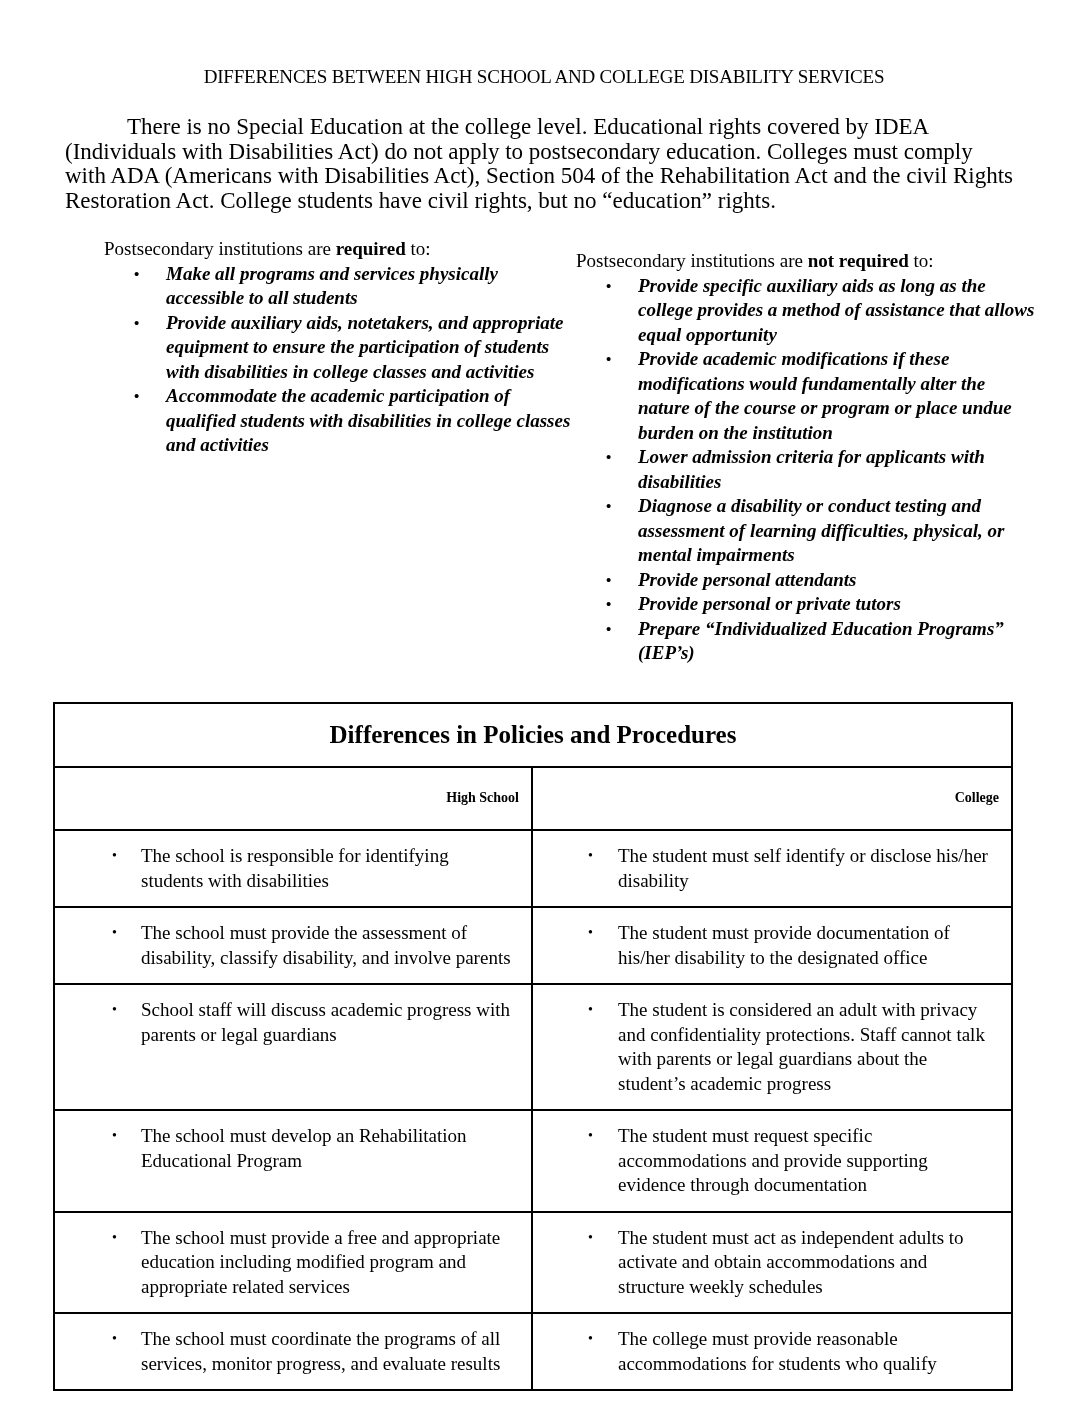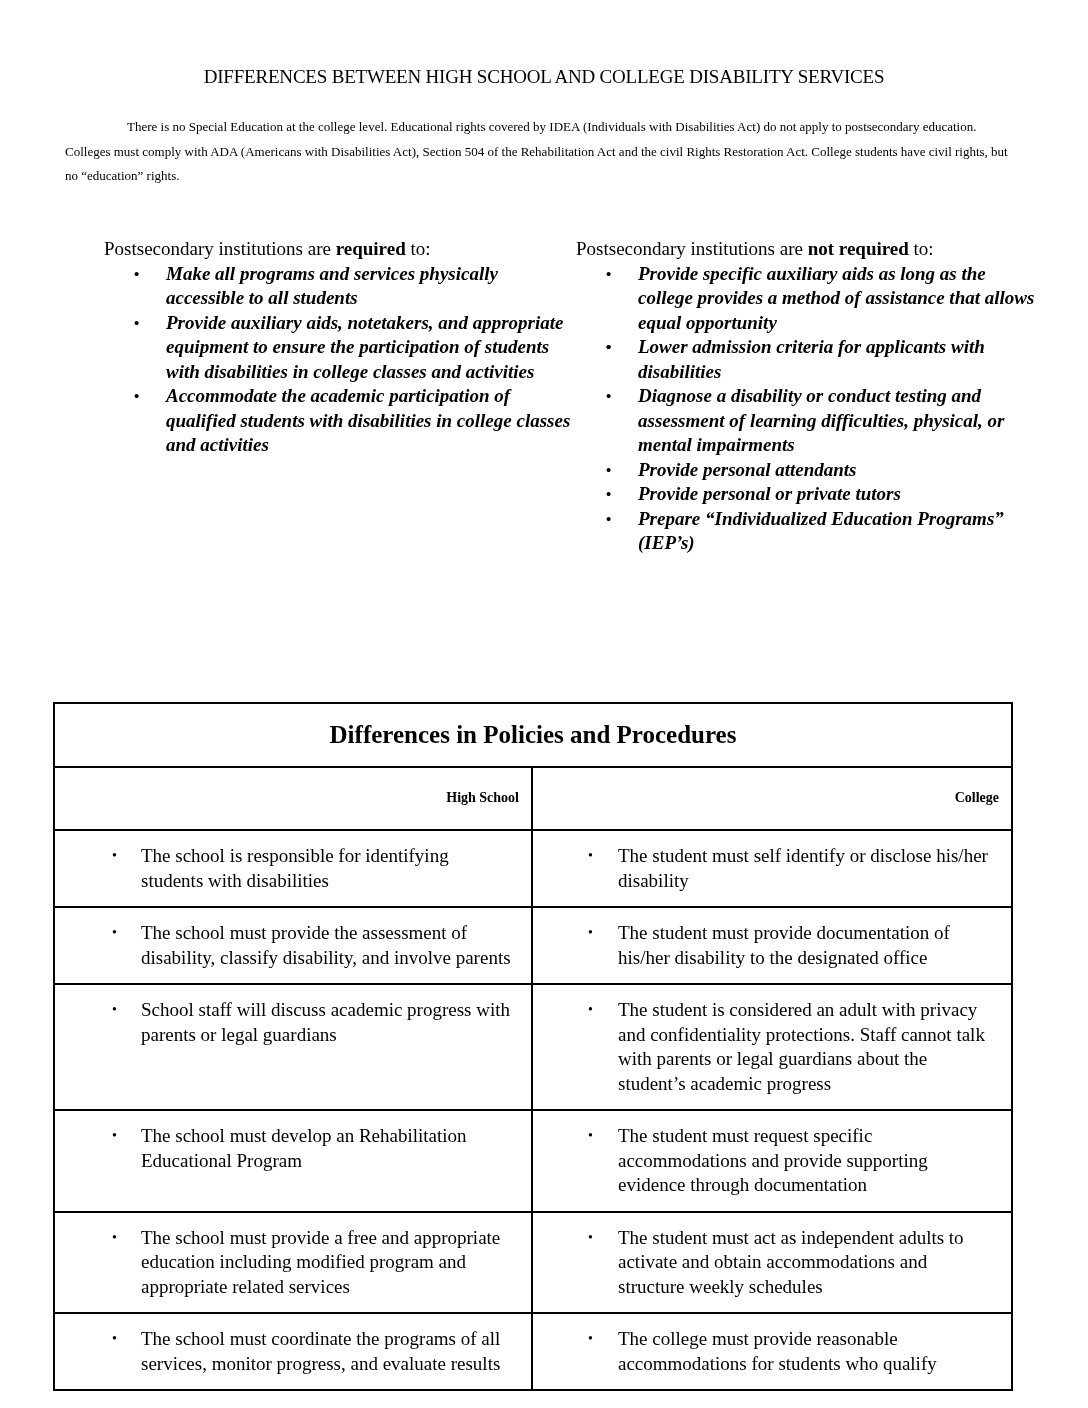--- a/index.html
+++ b/index.html
@@ -1,24 +1,24 @@
 <!DOCTYPE html>
 <html><head>
 <meta charset="utf-8">
 <style>
   html, body { margin:0; padding:0; background:#ffffff; }
   body { width:1088px; height:1408px; position:relative; overflow:hidden;
          font-family:"Liberation Serif","DejaVu Serif",serif; color:#000; }
   .title { position:absolute; top:66px; left:0; width:1088px; text-align:center;
            font-size:19px; letter-spacing:-0.2px; }
-  .intro { position:absolute; top:115px; left:65px; width:950px; font-size:13px; line-height:24.5px; }
+  .intro { position:absolute; top:115px; left:65px; width:950px; font-size:23px; line-height:24.5px; }
   .intro p { margin:0; text-indent:62px; }
   .col { position:absolute; top:237px; font-size:19px; line-height:24.5px; }
   .col.left { left:65px; width:470px;margin-left:39px; }
-  .col.right { left:576px; width:460px; }
+  .col.right { left:576px; width:460px;margin-top:12px; }
   .col .lead b { font-weight:bold; }
   .col ul { list-style:none; margin:0; padding:0; }
   .col li { position:relative; padding-left:62px; font-style:italic; font-weight:bold;
             font-family:"Liberation Serif","DejaVu Serif",serif; }
   .col li .bul { position:absolute; left:30px; top:0; font-style:normal; font-size:15px; }
   table.policy { position:absolute; top:702px; left:53px; width:958px;
                  border-collapse:collapse; font-size:19px; line-height:24.5px; table-layout:fixed; }
   table.policy td, table.policy th { border:2px solid #000; padding:12px; vertical-align:top; }
   .t-title { height:38px; text-align:center; font-size:25px; font-weight:bold; vertical-align:middle !important; }
   .t-head { height:37px; text-align:right; font-size:14px; font-weight:bold; vertical-align:middle !important; }
@@ -42,21 +42,21 @@
     <li><span class="bul">•</span><span>Make all programs and services physically accessible to all students</span></li>
     <li><span class="bul">•</span><span>Provide auxiliary aids, notetakers, and appropriate equipment to ensure the participation of students with disabilities in college classes and activities</span></li>
     <li><span class="bul">•</span><span>Accommodate the academic participation of qualified students with disabilities in college classes and activities</span></li>
   </ul>
 </div>
 
 <div class="col right">
   <div class="lead"><span>Postsecondary institutions are </span><b>not required</b><span> to:</span></div>
   <ul>
     <li><span class="bul">•</span><span>Provide specific auxiliary aids as long as the college provides a method of assistance that allows equal opportunity</span></li>
-    <li><span class="bul">•</span></li>
+    <li><span class="bul">•</span><span>Provide academic modifications if these modifications would fundamentally alter the nature of the course or program or place undue burden on the institution</span></li>
     <li><span class="bul">•</span><span>Lower admission criteria for applicants with disabilities</span></li>
     <li><span class="bul">•</span><span>Diagnose a disability or conduct testing and assessment of learning difficulties, physical, or mental impairments</span></li>
     <li><span class="bul">•</span><span>Provide personal attendants</span></li>
     <li><span class="bul">•</span><span>Provide personal or private tutors</span></li>
     <li><span class="bul">•</span><span>Prepare “Individualized Education Programs” (IEP’s)</span></li>
   </ul>
 </div>
 
 <table class="policy">
   <colgroup>

